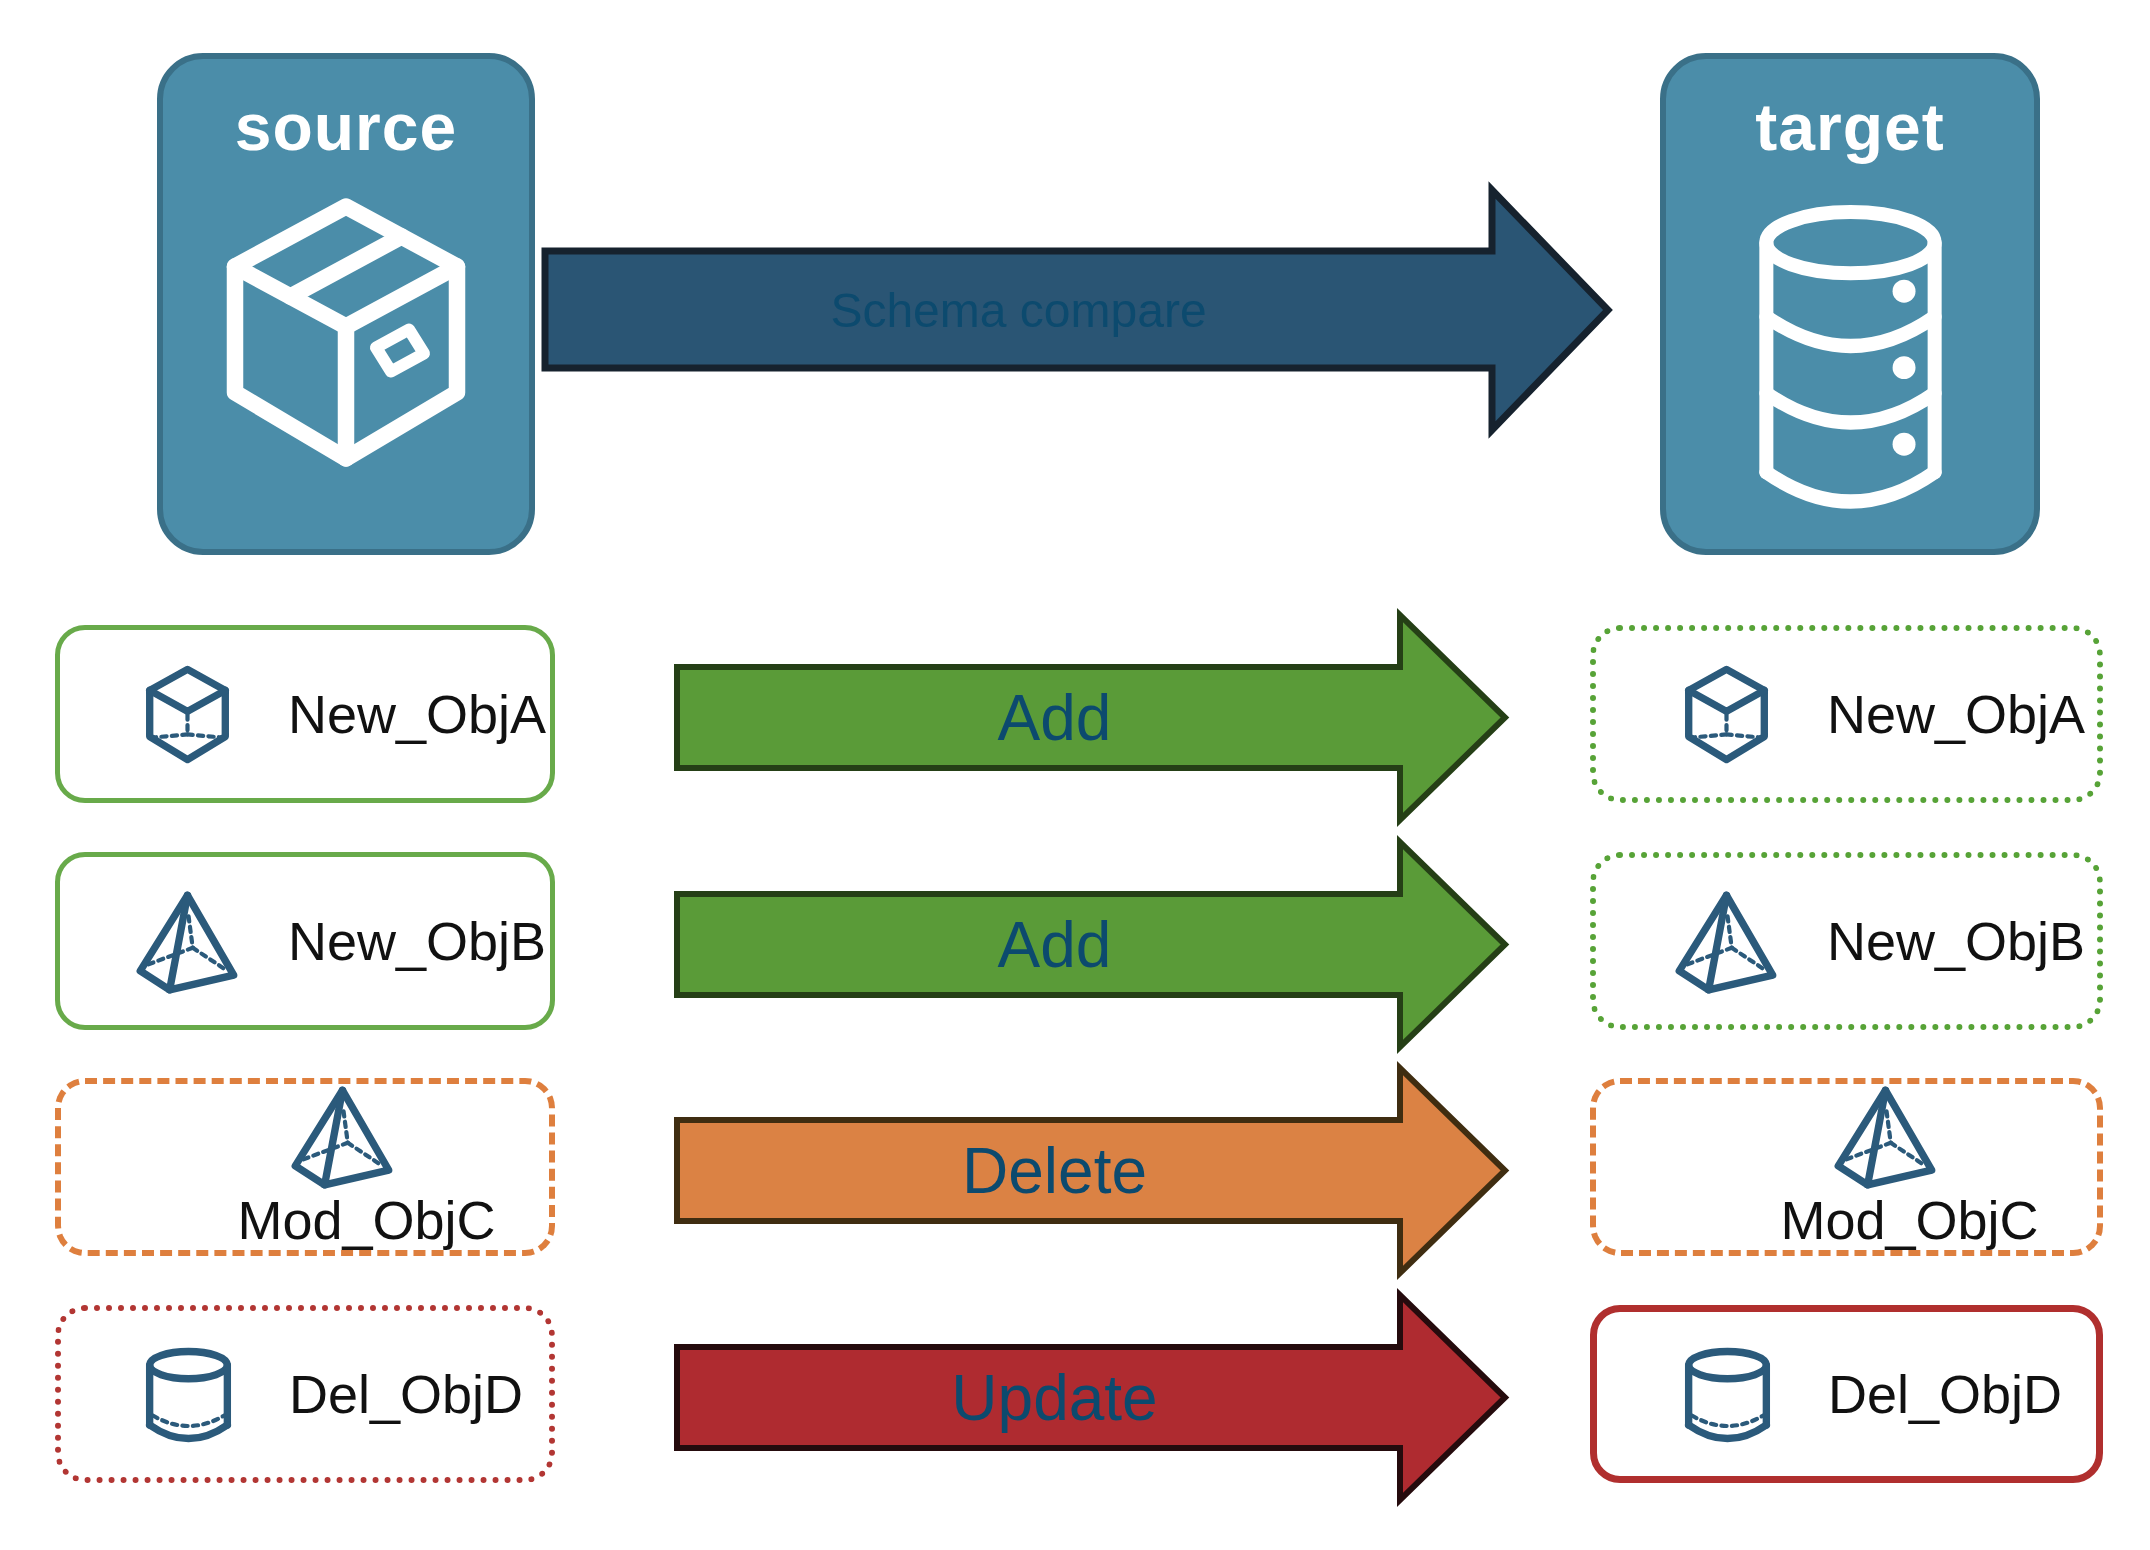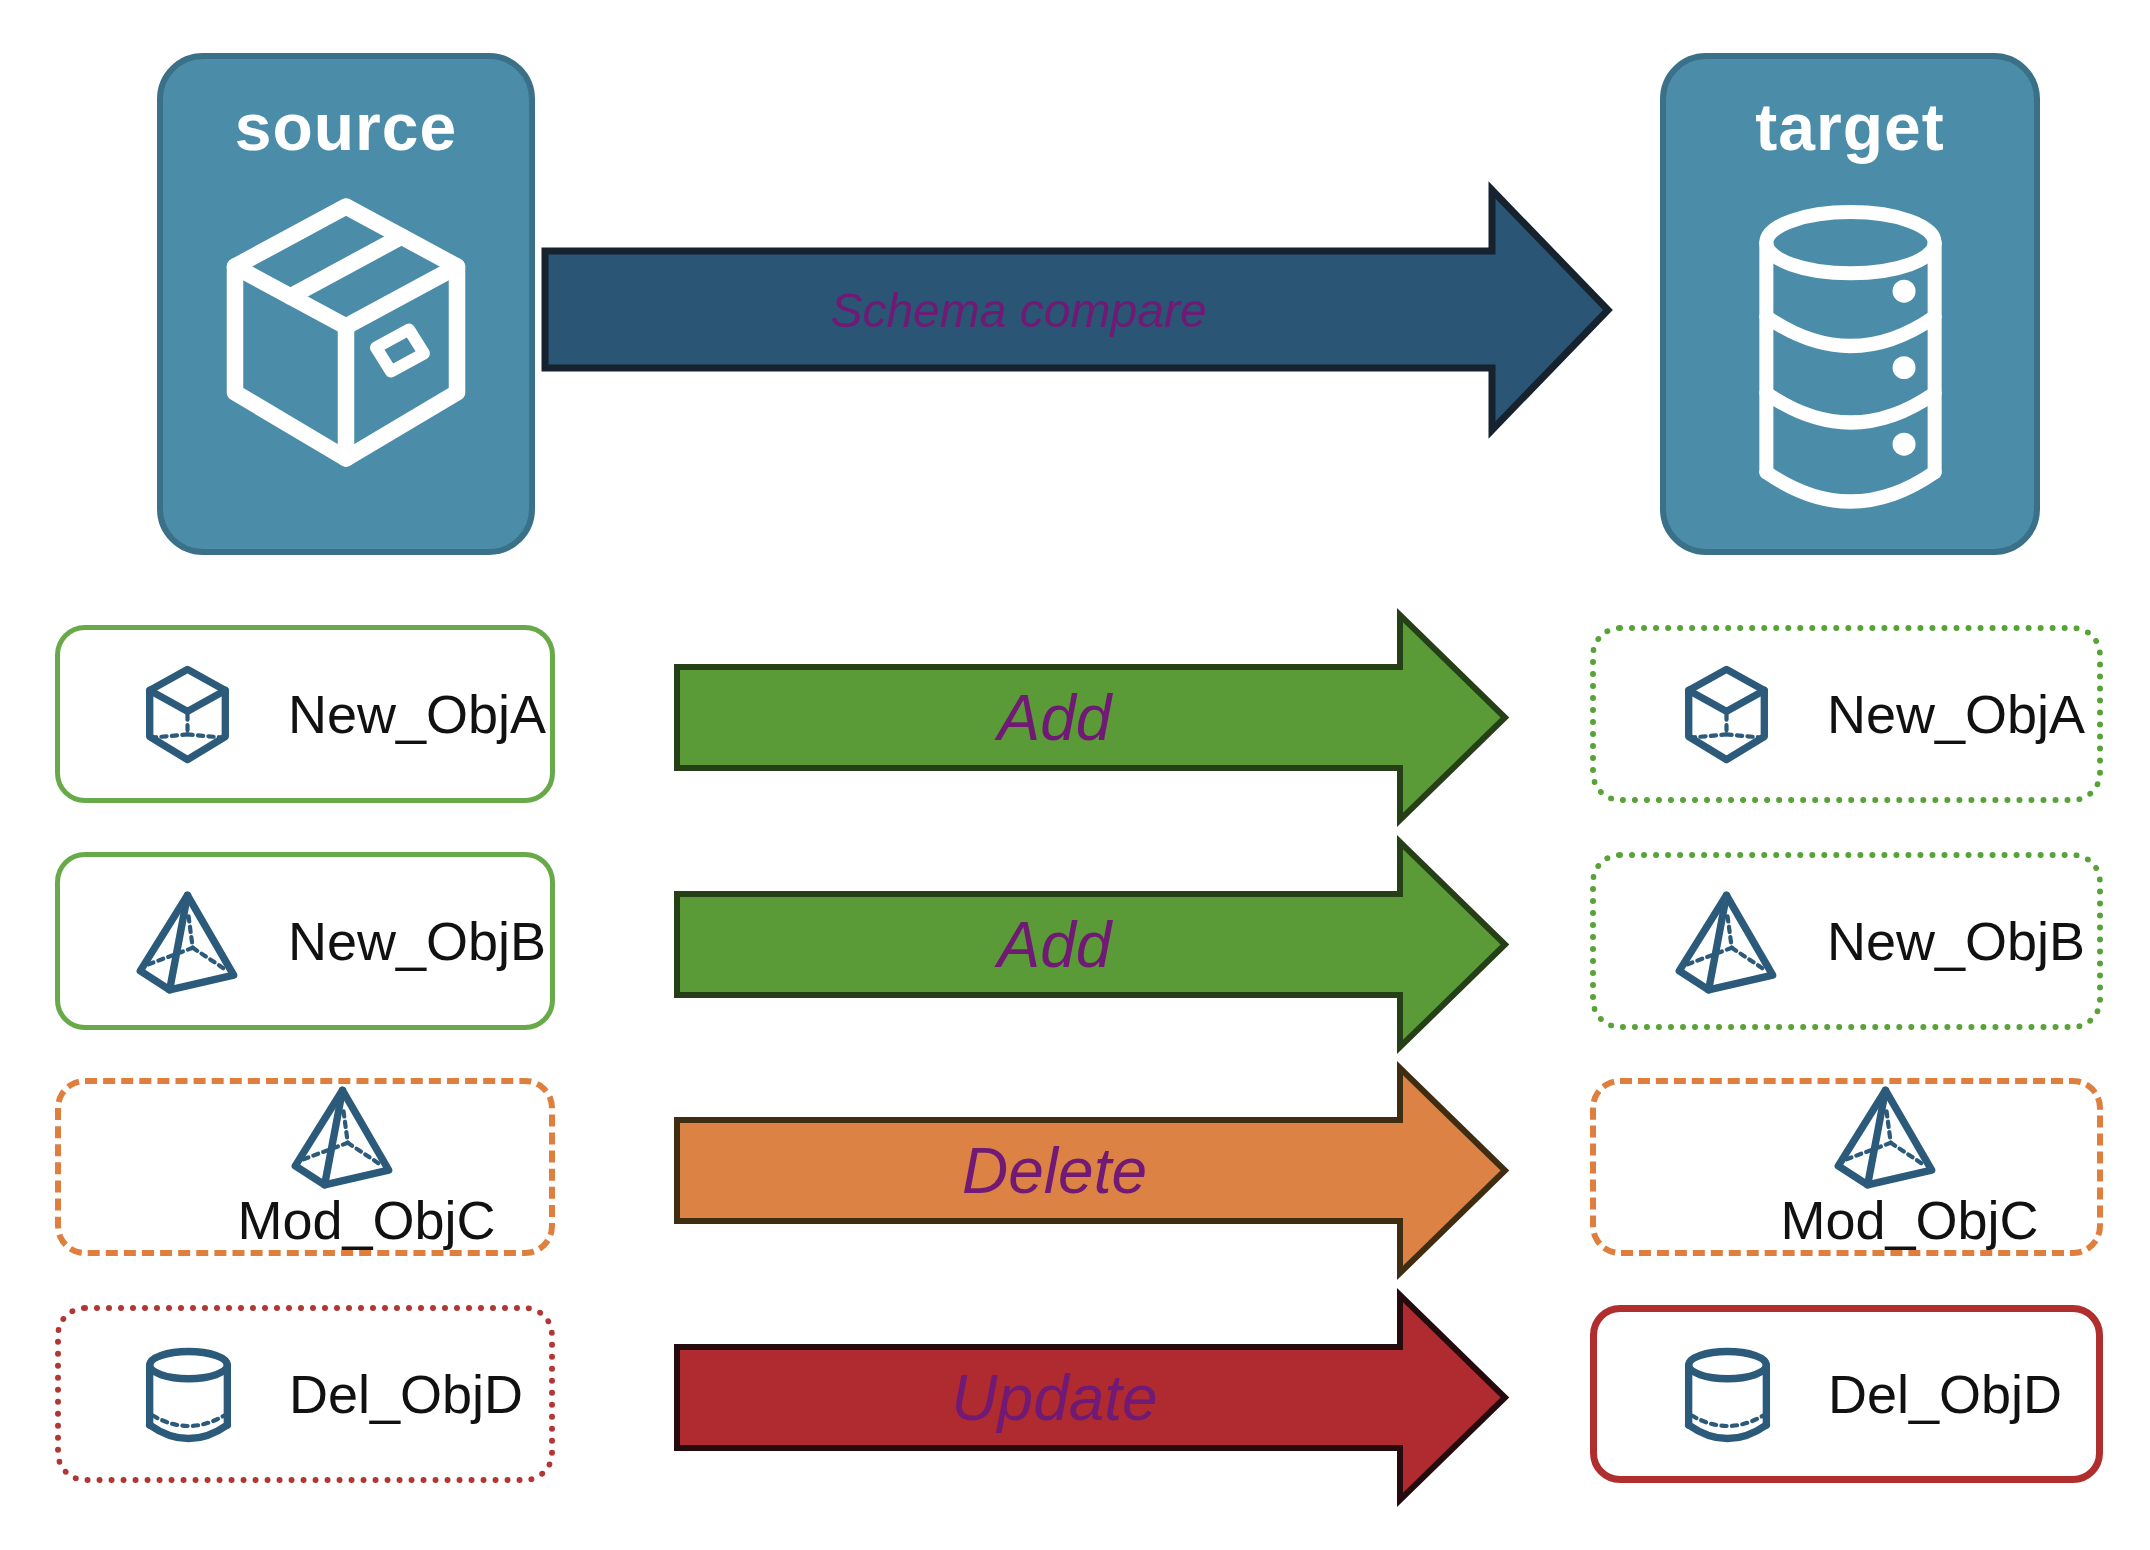--- a/index.html
+++ b/index.html
@@ -17,22 +17,21 @@
   .node.target{left:1660px;width:380px;gap:20px;}
   .node-title{
     margin-top:30px;font-size:66px;font-weight:bold;color:#ffffff;letter-spacing:1px;
   }
   .node-icon{margin-top:14px;}
   
   .arrow-wrap{position:absolute;}
   .arrow-wrap svg{position:absolute;left:0;top:0;overflow:visible;}
   .arrow-label{
     position:absolute;top:0;height:100%;display:flex;align-items:center;justify-content:center;
-    color:#701a75;
-    font-style:italic;
+    color:#0c4a6e;
   }
   .schema-arrow{left:545px;top:190px;width:1063px;height:240px;}
   .schema-arrow .arrow-label{left:0;width:947px;font-size:48px;}
   .row-arrow{position:absolute;left:677px;top:-10px;width:828px;height:205px;}
   .row-arrow .arrow-label{left:16px;width:723px;font-size:64px;}
   
   .row{position:absolute;left:0;width:2150px;height:178px;}
   .obj-box{
     position:absolute;top:0;height:178px;border-radius:30px;box-sizing:border-box;
     display:flex;align-items:center;background:#ffffff;

